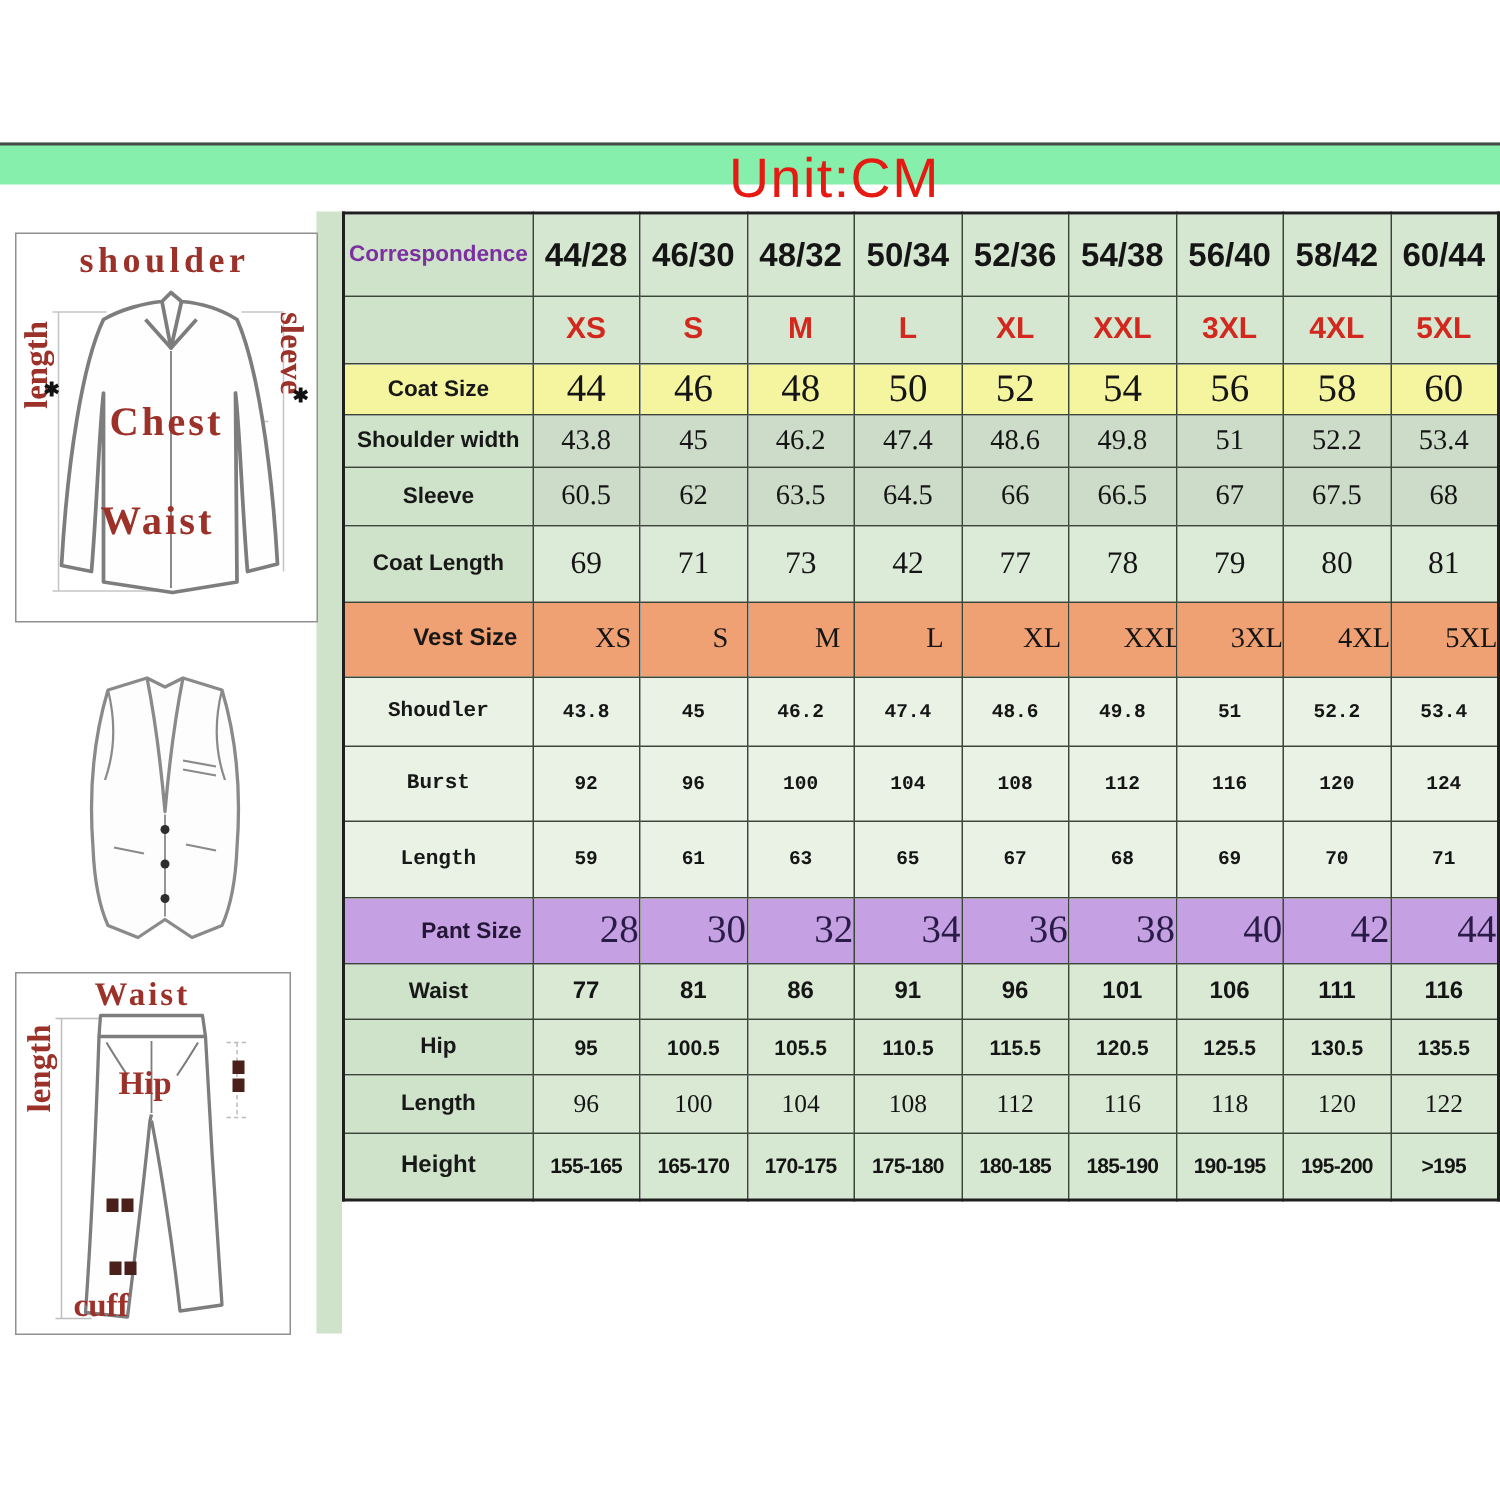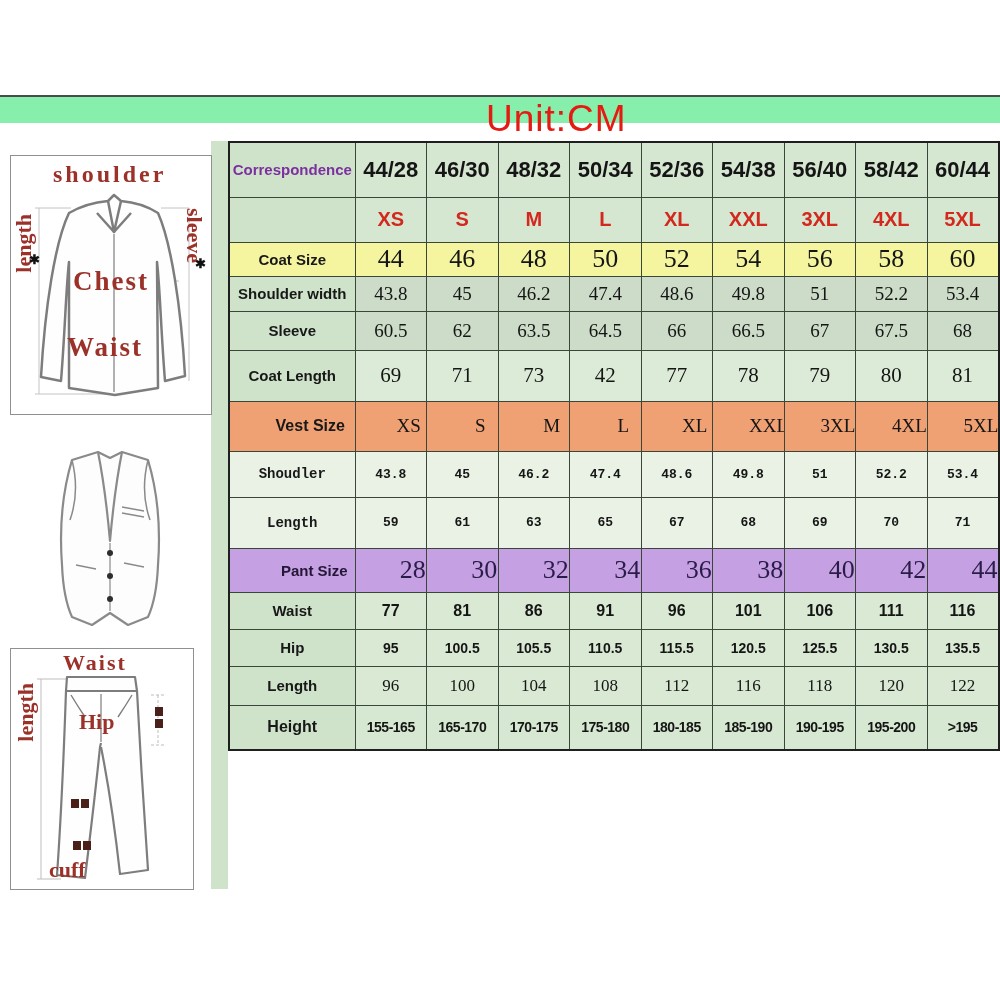--- a/index.html
+++ b/index.html
@@ -287,20 +287,32 @@
         <td>43.8</td>
         <td>45</td>
         <td>46.2</td>
         <td>47.4</td>
         <td>48.6</td>
         <td>49.8</td>
         <td>51</td>
         <td>52.2</td>
         <td>53.4</td>
       </tr>
+      <tr class="kind-vest-bust" style="height: 50px;">
+        <td class="label-cell">Burst</td>
+        <td>92</td>
+        <td>96</td>
+        <td>100</td>
+        <td>104</td>
+        <td>108</td>
+        <td>112</td>
+        <td>116</td>
+        <td>120</td>
+        <td>124</td>
+      </tr>
       <tr class="kind-vest-length" style="height: 51px;">
         <td class="label-cell">Length</td>
         <td>59</td>
         <td>61</td>
         <td>63</td>
         <td>65</td>
         <td>67</td>
         <td>68</td>
         <td>69</td>
         <td>70</td>

